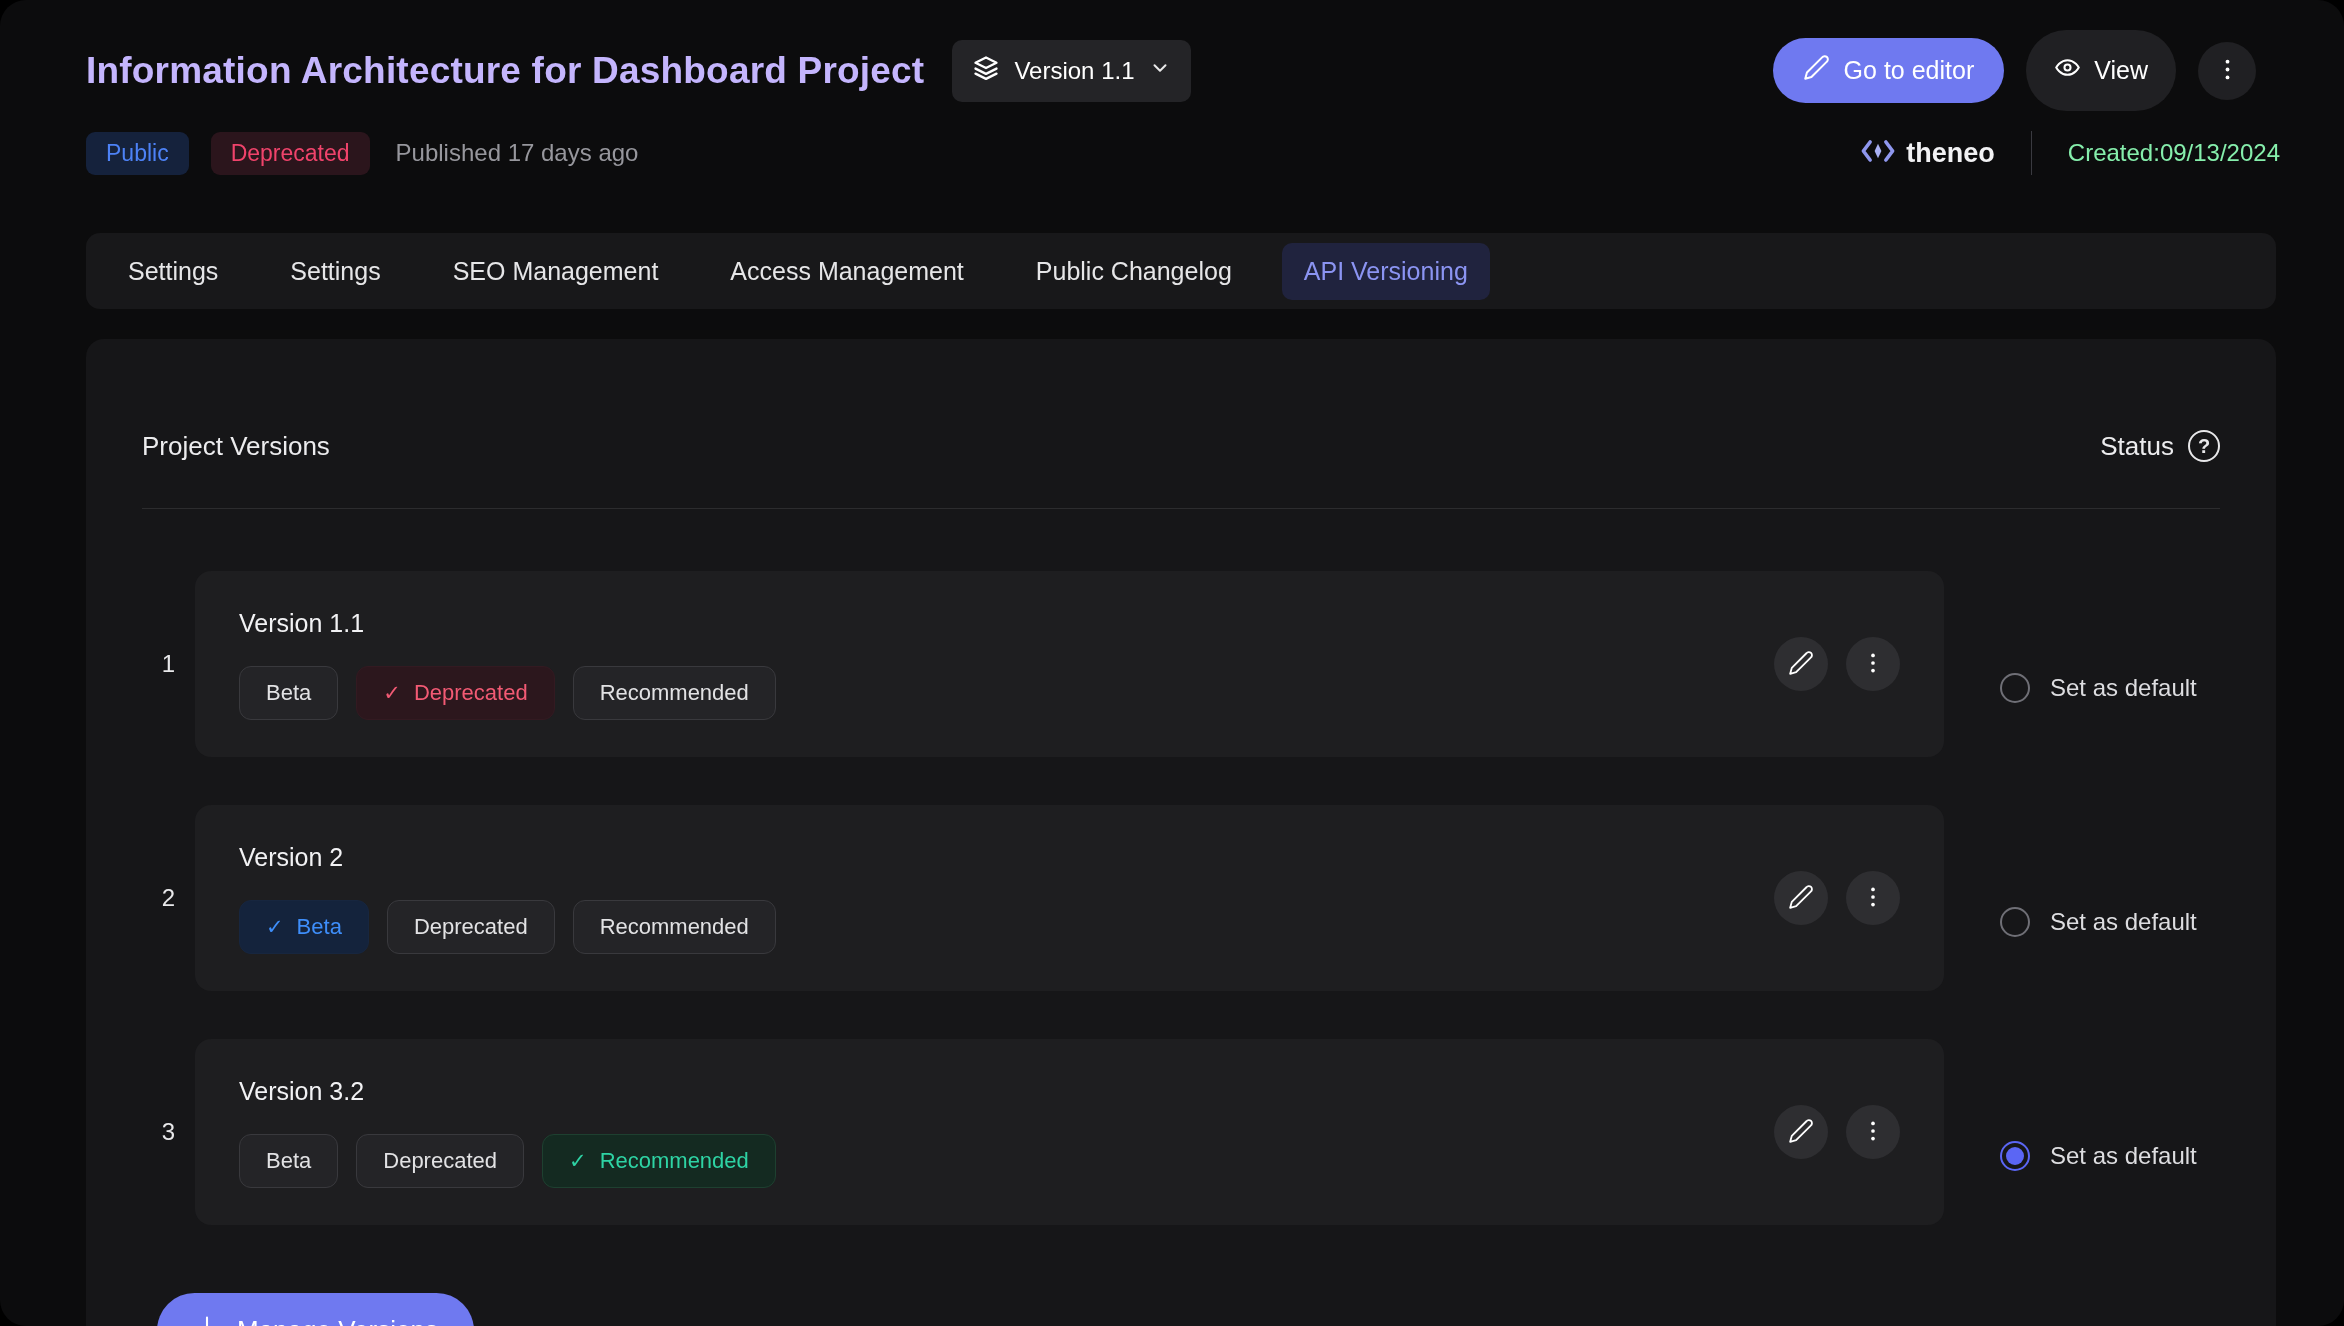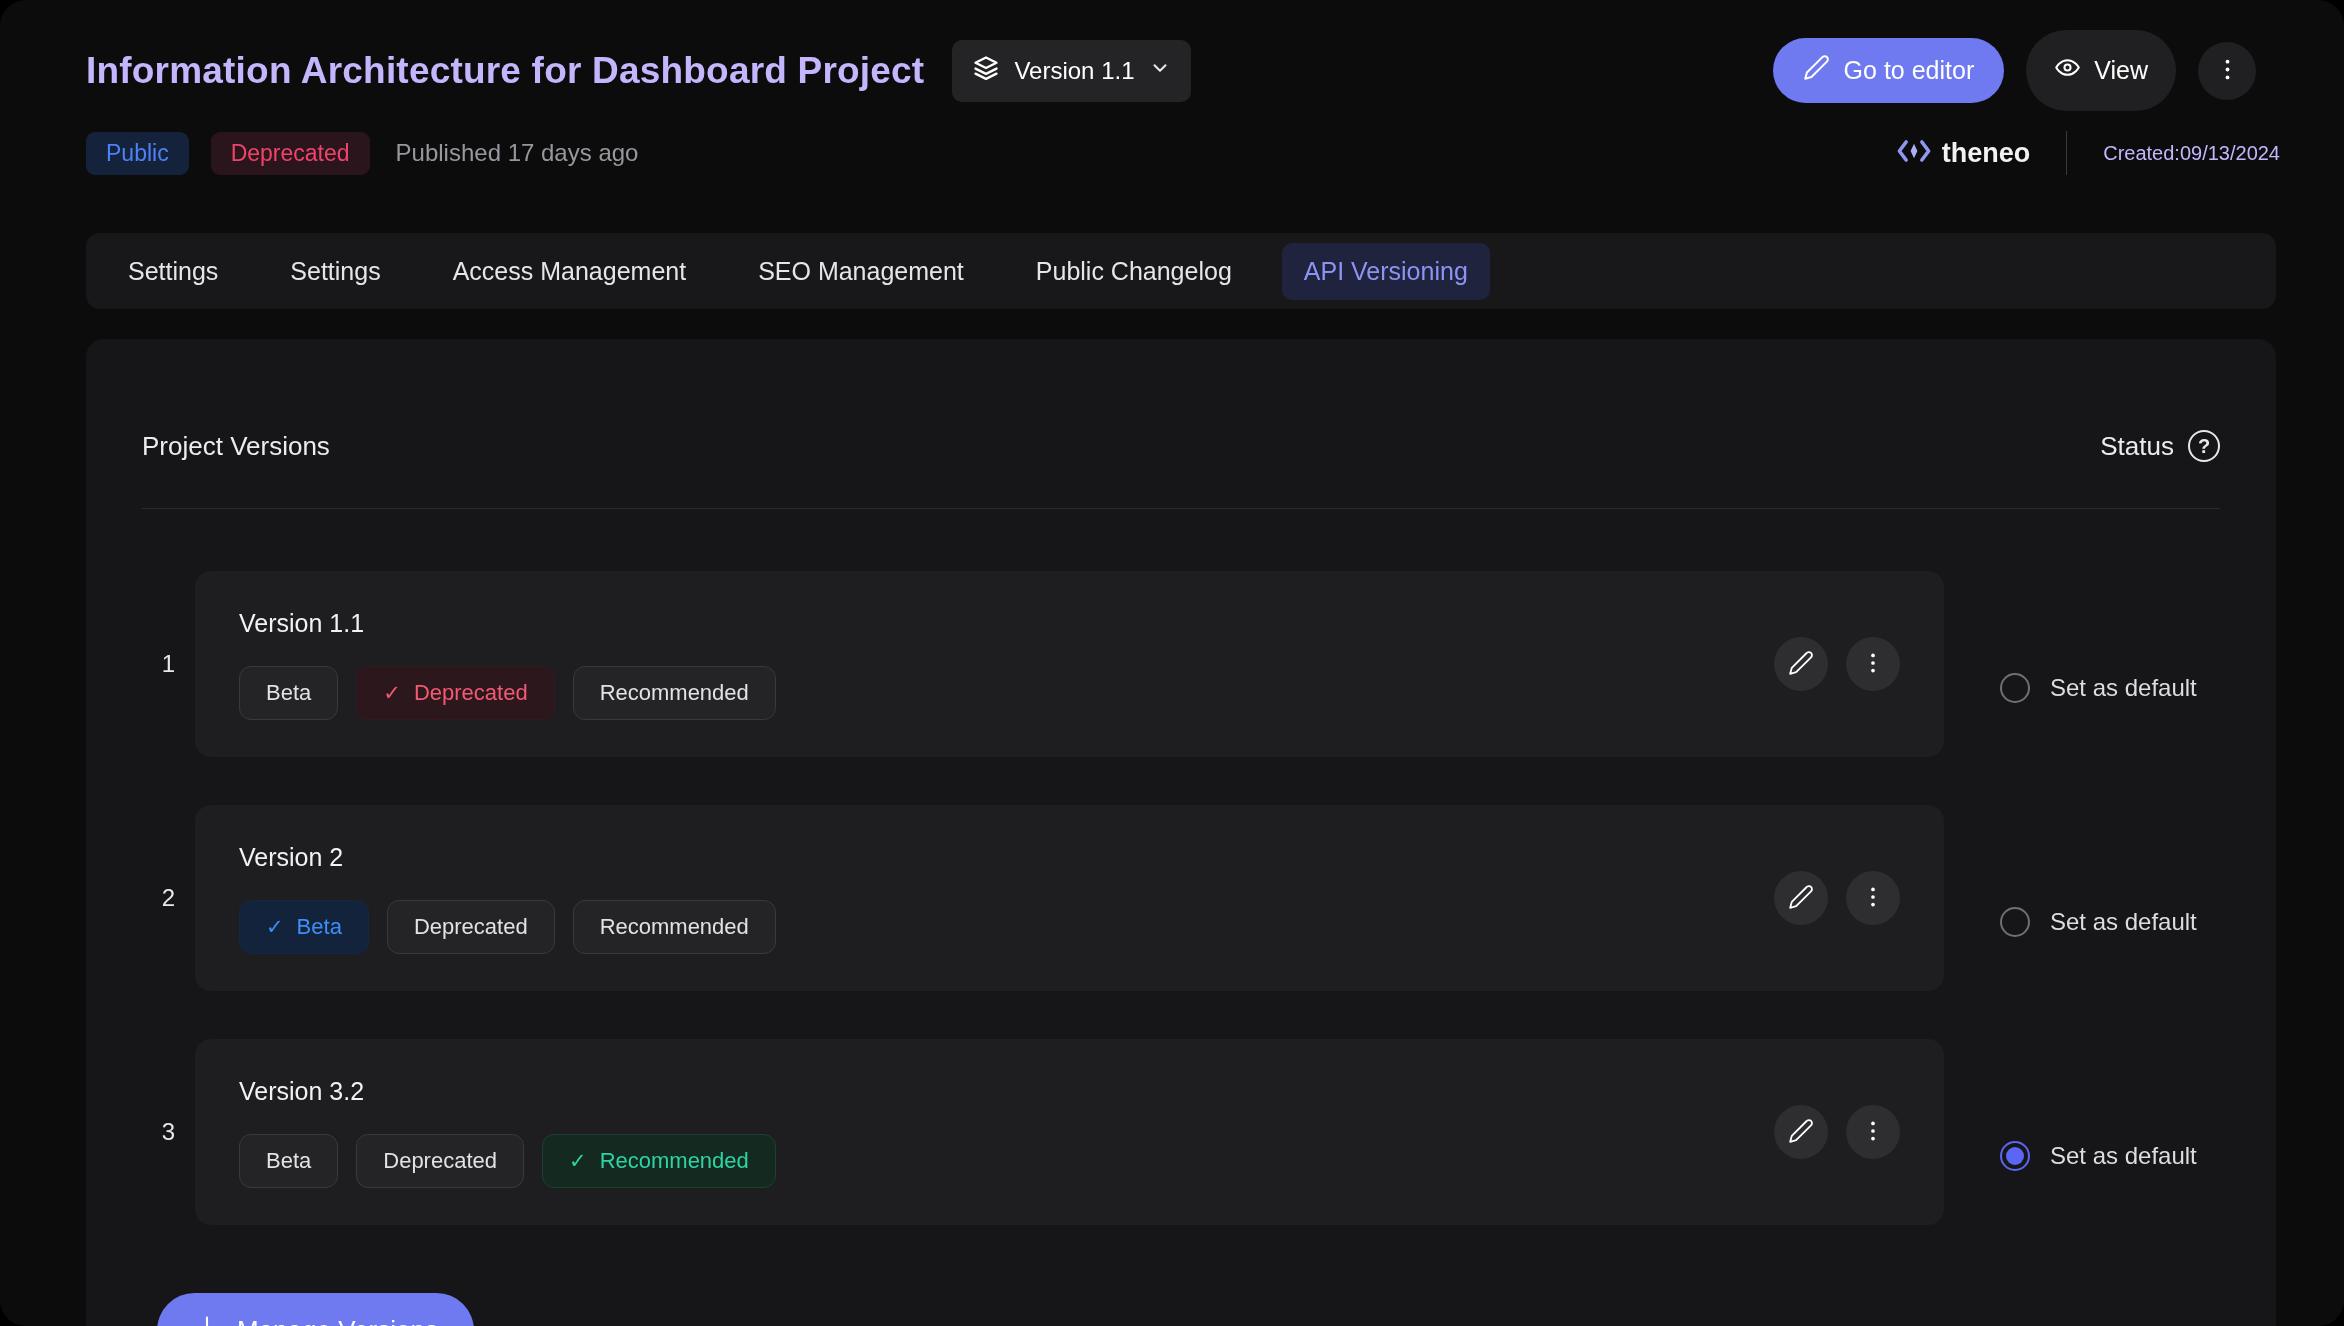--- a/index.html
+++ b/index.html
@@ -29,21 +29,21 @@
   .metarow{ display:flex; align-items:center; padding:20px 64px 0 86px; }
   .chip{ font-size:23px; border-radius:9px; padding:8px 20px; }
   .chip-public{ background:#15223c; color:#4d82f6; }
   .chip-deprecated{ background:#2b151c; color:#f0436b; margin-left:22px; }
   .published{ font-size:24px; color:#97979d; margin-left:26px; }
   .meta-spacer{ flex:1; }
   .brand{ display:flex; align-items:center; gap:10px; }
   .brand svg{ width:36px; height:26px; }
   .brand-name{ font-size:27px; font-weight:700; color:#f2f2f4; }
   .meta-divider{ width:1px; height:44px; background:#3a3a40; margin:0 36px; }
-  .created{ font-size:20px; color:#c4b5fd; }
+  .created{ font-size:24px; color:#86efac; }
 
   
   .tabbar{ margin:58px 68px 0 86px; background:#18181a; border-radius:14px;
            display:flex; align-items:center; gap:28px; padding:10px 16px 10px 20px; height:76px; }
   .tab{ background:transparent; border:none; color:#e6e6e8; font-size:25px; padding:14px 22px;
         border-radius:10px; cursor:pointer; white-space:nowrap; }
   .tab.active{ background:#20233e; color:#8b94f2; }
 
   
   .panel{ margin:30px 68px 0 86px; background:#161618; border-radius:18px;
@@ -161,22 +161,22 @@
       </span>
       <span class="brand-name">theneo</span>
     </div>
     <div class="meta-divider"></div>
     <span class="created">Created:09/13/2024</span>
   </div>
 
   <div class="tabbar">
     <button class="tab">Settings</button>
     <button class="tab">Settings</button>
+    <button class="tab">SEO Management</button>
     <button class="tab">Access Management</button>
-    <button class="tab">SEO Management</button>
     <button class="tab">Public Changelog</button>
     <button class="tab active">API Versioning</button>
   </div>
 
   <div class="panel">
     <div class="panel-head">
       <div class="panel-title">Project Versions</div>
       <div class="status-wrap">
         <span class="status-label">Status</span>
         <span class="q-icon"></span>

